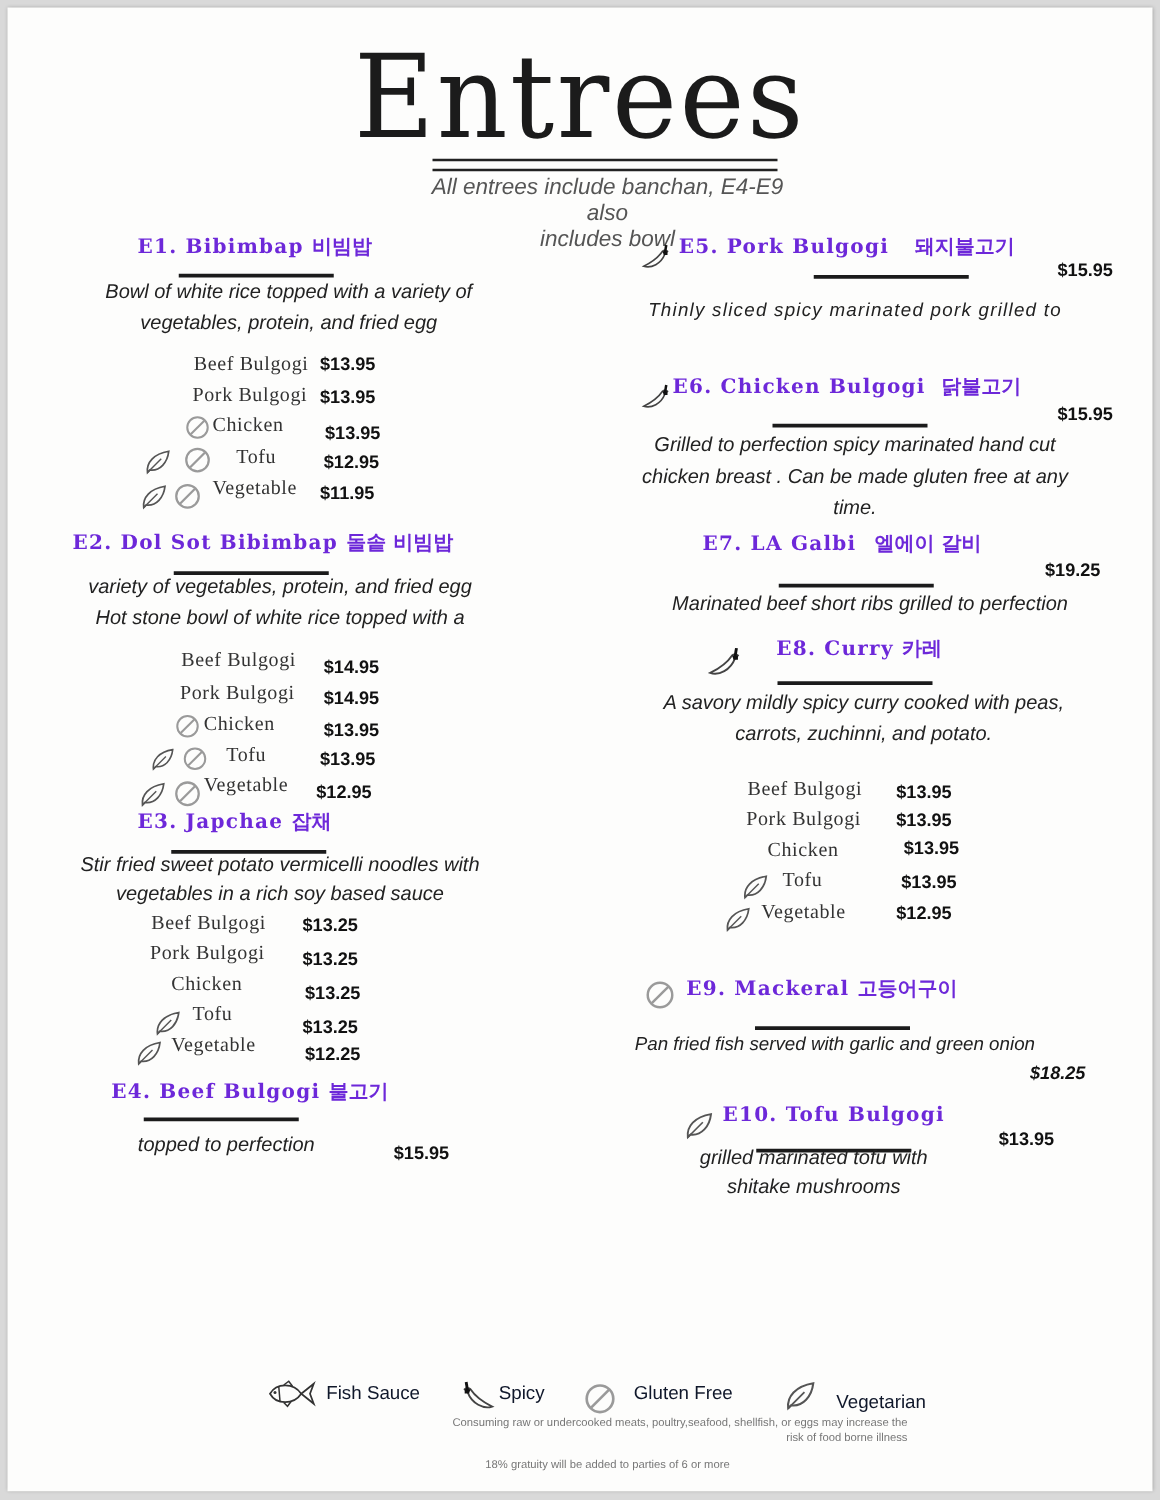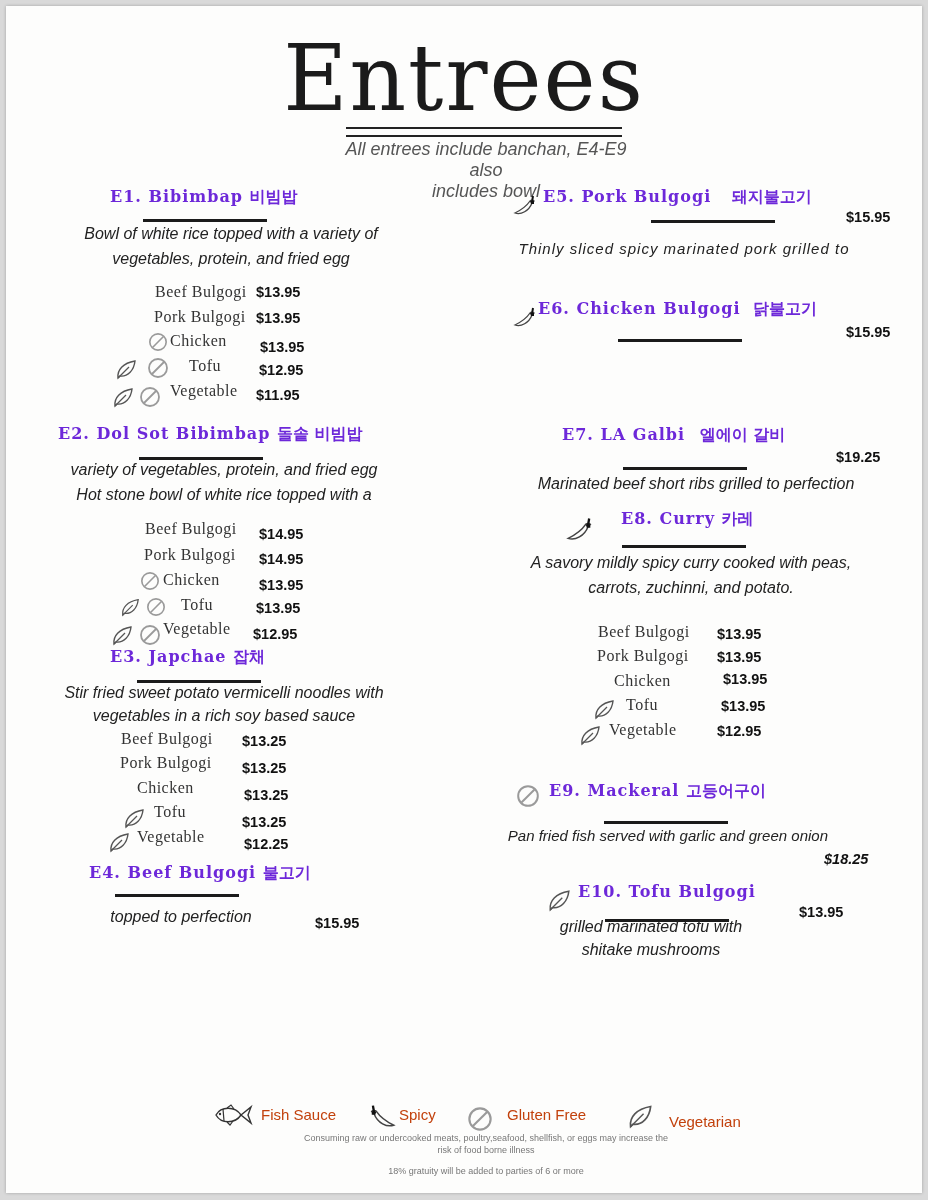--- a/index.html
+++ b/index.html
@@ -51,21 +51,21 @@
     font-family: "Liberation Serif", serif; font-size: 16px;
     color: #333; letter-spacing: 0.5px; white-space: nowrap;
   }
   .price {
     font-family: "Liberation Sans", sans-serif; font-weight: bold;
     font-size: 14.5px; color: #111; white-space: nowrap;
   }
   .icon { display: inline-block; }
   .icon svg { display: block; }
   .legend-label {
-    font-family: "Liberation Sans", sans-serif; font-size: 15px; color: #c2410c;
+    font-family: "Liberation Sans", sans-serif; font-size: 15px; color: #0f172a;
   }
   .fine {
     font-family: "Liberation Sans", sans-serif; font-size: 9px; color: #777;
     text-align: center; line-height: 12px;
   }
 </style>
 </head>
 <body>
 
 <svg width="0" height="0" style="position:absolute">
@@ -264,20 +264,25 @@
         <use href="#sym-pepper"></use>
       </svg>
     </span>
   <div class="abs dish-title" style="left:532px; top:293px;">
     <span>E6.</span>
     <span>Chicken Bulgogi</span>
     <span class="ko" style="margin-left:6px;">닭불고기</span>
   </div>
   <div class="abs price" style="left:840px; top:318px;">$15.95</div>
   <div class="abs rule" style="left:612px; top:333px; width:124px;"></div>
+  <div class="abs desc" style="left:490px; width:376px; top:338px;">
+    <div>Grilled to perfection spicy marinated hand cut</div>
+    <div>chicken breast . Can be made gluten free at any</div>
+    <div>time.</div>
+  </div>
 
   <div class="abs dish-title" style="left:556px; top:419px;">
     <span>E7.</span>
     <span>LA Galbi</span>
     <span class="ko" style="margin-left:8px;">엘에이 갈비</span>
   </div>
   <div class="abs price" style="left:830px; top:443px;">$19.25</div>
   <div class="abs rule" style="left:617px; top:461px; width:124px;"></div>
   <div class="abs desc" style="left:490px; width:400px; top:465px;">
     <div>Marinated beef short ribs grilled to perfection</div>
@@ -375,19 +380,19 @@
       </span>
     <div class="abs legend-label" style="left:501px; top:1100px;">Gluten Free</div>
 
     <span class="abs icon" style="left:621px; top:1097px;">
         <svg width="26" height="26">
           <use href="#sym-leaf"></use>
         </svg>
       </span>
     <div class="abs legend-label" style="left:663px; top:1107px;">Vegetarian</div>
   </div>
-  <div class="abs fine" style="left:240px; width:480px; top:1126px;">
+  <div class="abs fine" style="left:240px; width:480px; top:1126px;text-align:right;">
     <div>Consuming raw or undercooked meats, poultry,seafood, shellfish, or eggs may increase the</div>
     <div>risk of food borne illness</div>
   </div>
   <div class="abs fine" style="left:240px; width:480px; top:1159px;">18% gratuity will be added to parties of 6 or more</div>
 
 </div>
 
 </body></html>

